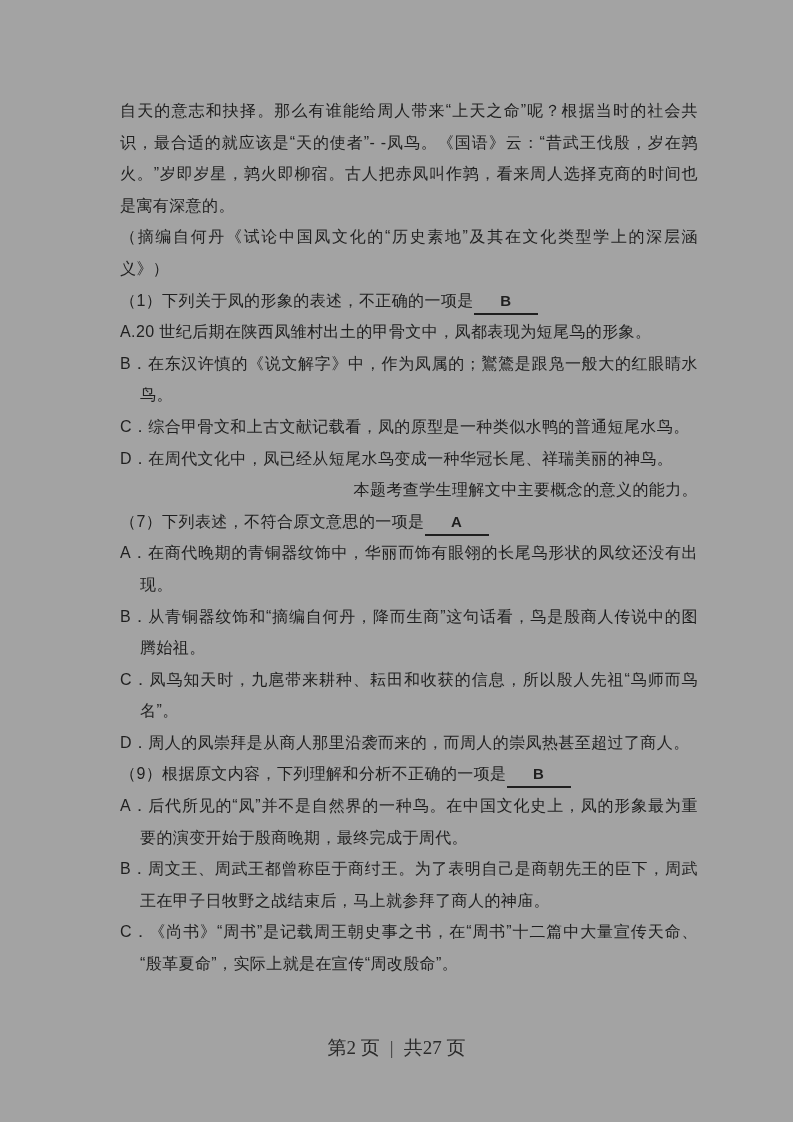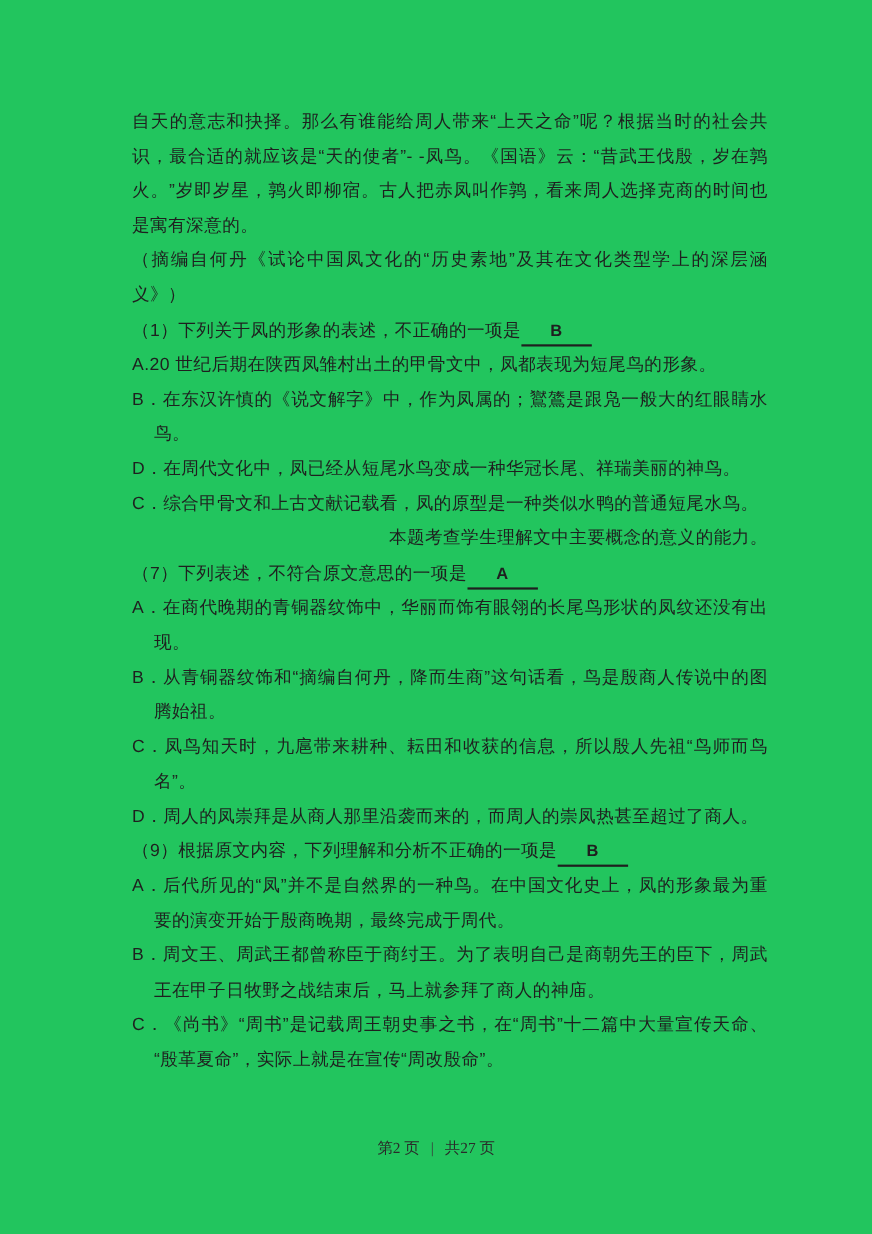--- a/index.html
+++ b/index.html
@@ -4,21 +4,21 @@
 <style>
   html, body {
     margin: 0;
     padding: 0;
     background: #ffffff;
   }
   .page {
     position: relative;
     width: 793px;
     height: 1122px;
-    background: #22c55e;
+    background: #a3a3a3;
     color: #1f1f1f;
     font-family: "Liberation Sans", "DejaVu Sans", sans-serif;
     overflow: hidden;
   }
   .content {
     position: absolute;
     left: 120px;
     top: 95px;
     width: 578px;
     font-size: 16px;
@@ -48,21 +48,21 @@
     letter-spacing: 0;
     text-indent: 0;
     vertical-align: baseline;
   }
   .footer {
     position: absolute;
     left: 0;
     top: 1035px;
     width: 100%;
     text-align: center;
-    font-size: 14px;
+    font-size: 19px;
     color: #2a2a2a;
     font-family: "Liberation Serif", "DejaVu Serif", serif;
   }
   .footer .sep {
     display: inline-block;
     margin: 0 10px;
     color: #3a3a3a;
   }
 </style>
 </head>
@@ -71,22 +71,22 @@
 <div class="page">
   <div class="content">
 
     <p class="para-cont">自天的意志和抉择。那么有谁能给周人带来“上天之命”呢？根据当时的社会共识，最合适的就应该是“天的使者”- -凤鸟。《国语》云：“昔武王伐殷，岁在鹑火。”岁即岁星，鹑火即柳宿。古人把赤凤叫作鹑，看来周人选择克商的时间也是寓有深意的。</p>
     <p class="source">（摘编自何丹《试论中国凤文化的“历史素地”及其在文化类型学上的深层涵义》）</p>
 
     <div>
       <p class="stem"><span>（1）下列关于凤的形象的表述，不正确的一项是</span><span class="answer-blank">B</span></p>
       <p class="option">A.20 世纪后期在陕西凤雏村出土的甲骨文中，凤都表现为短尾鸟的形象。</p>
       <p class="option">B．在东汉许慎的《说文解字》中，作为凤属的；鸑鷟是跟凫一般大的红眼睛水鸟。</p>
+      <p class="option">C．综合甲骨文和上古文献记载看，凤的原型是一种类似水鸭的普通短尾水鸟。</p>
       <p class="option">D．在周代文化中，凤已经从短尾水鸟变成一种华冠长尾、祥瑞美丽的神鸟。</p>
-      <p class="option">C．综合甲骨文和上古文献记载看，凤的原型是一种类似水鸭的普通短尾水鸟。</p>
       <p class="note">本题考查学生理解文中主要概念的意义的能力。</p>
     </div>
 
     <div>
       <p class="stem"><span>（7）下列表述，不符合原文意思的一项是</span><span class="answer-blank">A</span></p>
       <p class="option">A．在商代晚期的青铜器纹饰中，华丽而饰有眼翎的长尾鸟形状的凤纹还没有出现。</p>
       <p class="option">B．从青铜器纹饰和“摘编自何丹，降而生商”这句话看，鸟是殷商人传说中的图腾始祖。</p>
       <p class="option">C．凤鸟知天时，九扈带来耕种、耘田和收获的信息，所以殷人先祖“鸟师而鸟名”。</p>
       <p class="option">D．周人的凤崇拜是从商人那里沿袭而来的，而周人的崇凤热甚至超过了商人。</p>
     </div>

